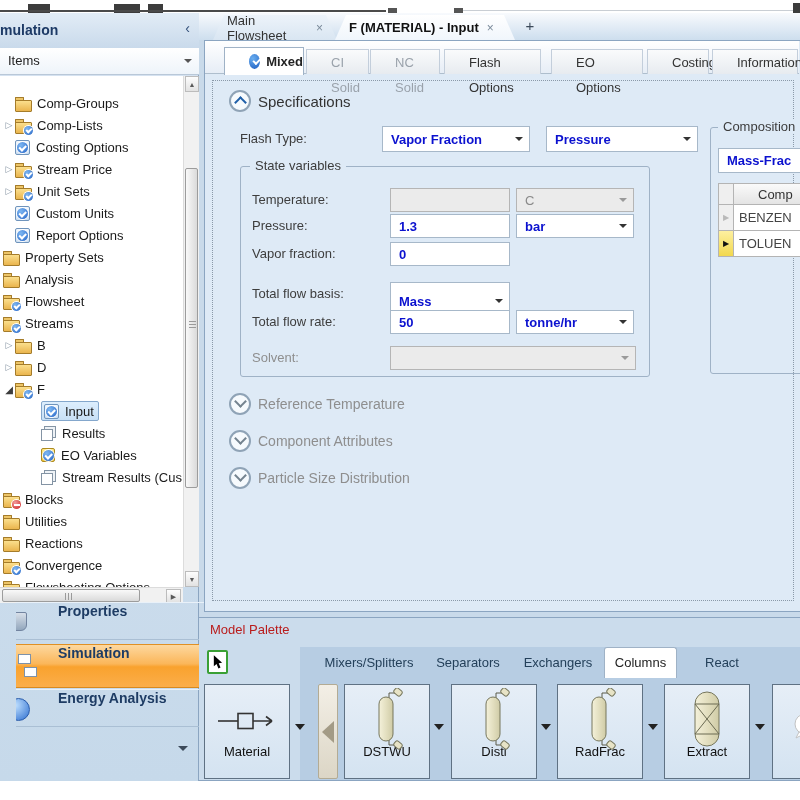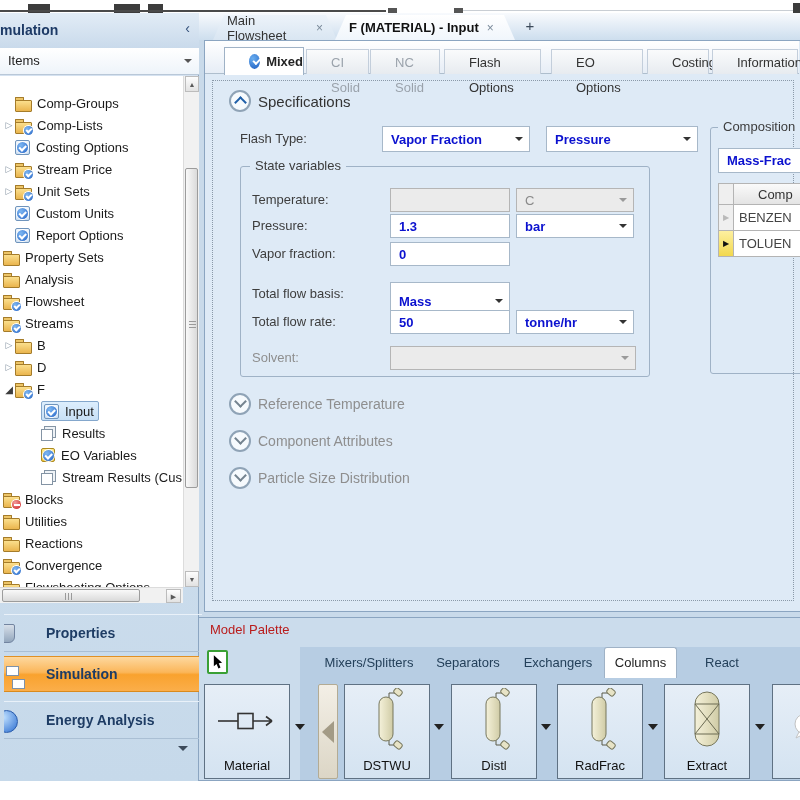--- a/index.html
+++ b/index.html
@@ -76,26 +76,26 @@
            background:repeating-linear-gradient(180deg,#9a9a9a 0 1px,transparent 1px 3px); }
   .hsb { position:absolute; left:0; top:574px; width:183px; height:16px; background:#f1f1f1; border-top:1px solid #dcdcdc; }
   .hthumb { position:absolute; left:2px; top:1px; width:138px; height:13px;
             background:linear-gradient(#f9f9f9,#dadada); border:1px solid #9c9c9c; border-radius:2px; }
   .hgrip { position:absolute; left:62px; top:3px; width:8px; height:7px;
            background:repeating-linear-gradient(90deg,#9a9a9a 0 1px,transparent 1px 3px); }
   .hbtn { position:absolute; left:166px; top:1px; width:15px; height:14px; background:linear-gradient(#fdfdfd,#e2e2e2);
           border:1px solid #bcbcbc; color:#5a5a5a; font-size:7px; text-align:center; line-height:13px; }
 
   
-  .navbtn { position:absolute; left:4px; width:198px; height:38px; display:flex; align-items:center;
+  .navbtn { position:absolute; left:16px; width:198px; height:38px; display:flex; 
             font-weight:bold; color:#1e3c64; font-size:14px;
-            border-top:1px solid #e9f1f9; border-bottom:1px solid #aabfd4;margin-top:12px; }
+            border-top:1px solid #e9f1f9; border-bottom:1px solid #aabfd4; }
   .navbtn .nlab { margin-left:42px; }
   .navbtn.orange { background:linear-gradient(#fdd89f 0%,#fbb659 45%,#f9a22e 52%,#fbae4a 100%);
-                   border-top:1px solid #e09024; border-bottom:1px solid #d98a1e; height:36px; }
+                   border-top:1px solid #e09024; border-bottom:1px solid #d98a1e; height:44px; }
   .navic { position:absolute; left:0; top:0; width:38px; height:100%; overflow:hidden; }
   #nav-caret { position:absolute; left:178px; top:733px; width:0; height:0;
                border-left:5px solid transparent; border-right:5px solid transparent; border-top:5px solid #3c4a5a; }
 
   
   #doctabbar { position:absolute; left:199px; top:13px; width:601px; height:27px;
                background:linear-gradient(#f8fafd,#cddeee); }
   .doctab { position:absolute; top:2px; height:25px; display:flex; align-items:center; padding:0 14px;
             clip-path:polygon(11px 0, calc(100% - 11px) 0, 100% 100%, 0 100%);
             background:linear-gradient(#edf3fa,#d9e6f2); color:#333; }
@@ -165,21 +165,21 @@
   #pal-title { position:absolute; left:210px; top:622px; font-size:13px; color:#b91c1c; }
   #pal-cursor { position:absolute; left:207px; top:650px; width:21px; height:24px; background:#fff;
                 border:2px solid #3aa035; border-radius:2px; display:flex; align-items:center; justify-content:center; }
   #pal-strip { position:absolute; left:300px; top:647px; width:500px; height:133px; background:#b7cde3; }
   .ptab { position:absolute; top:647px; height:31px; line-height:31px; text-align:center; color:#24405a; z-index:2; }
   .ptab.active { background:#fff; border:1px solid #9fb2c6; border-bottom:none; border-radius:3px 3px 0 0;
                  color:#222; line-height:30px; }
   .pbox { position:absolute; top:684px; width:86px; height:95px;
           background:linear-gradient(#e6eef7,#d4e3f1); border:1px solid #5f7183;
           display:flex; flex-direction:column; align-items:center; justify-content:flex-end;
-          padding-bottom:5px; z-index:3; overflow:hidden; }
+          padding-bottom:19px; z-index:3; overflow:hidden; }
   .pbox .plab { font-size:13px; color:#111; }
   .pbox .picwrap { position:absolute; top:3px; left:0; width:100%; display:flex; justify-content:center; }
   .parw { position:absolute; top:724px; width:0; height:0; z-index:3;
           border-left:5px solid transparent; border-right:5px solid transparent; border-top:6px solid #222; }
   #pal-scroll { position:absolute; left:318px; top:684px; width:20px; height:95px;
                 background:linear-gradient(#f3efe6,#dcd6c6); border:1px solid #b3ab94; border-radius:2px;
                 display:flex; align-items:center; justify-content:center; z-index:3; }
   #pal-scroll .tri { width:0; height:0; border-top:11px solid transparent; border-bottom:11px solid transparent;
                 border-right:12px solid #a39b86; }
 </style>

